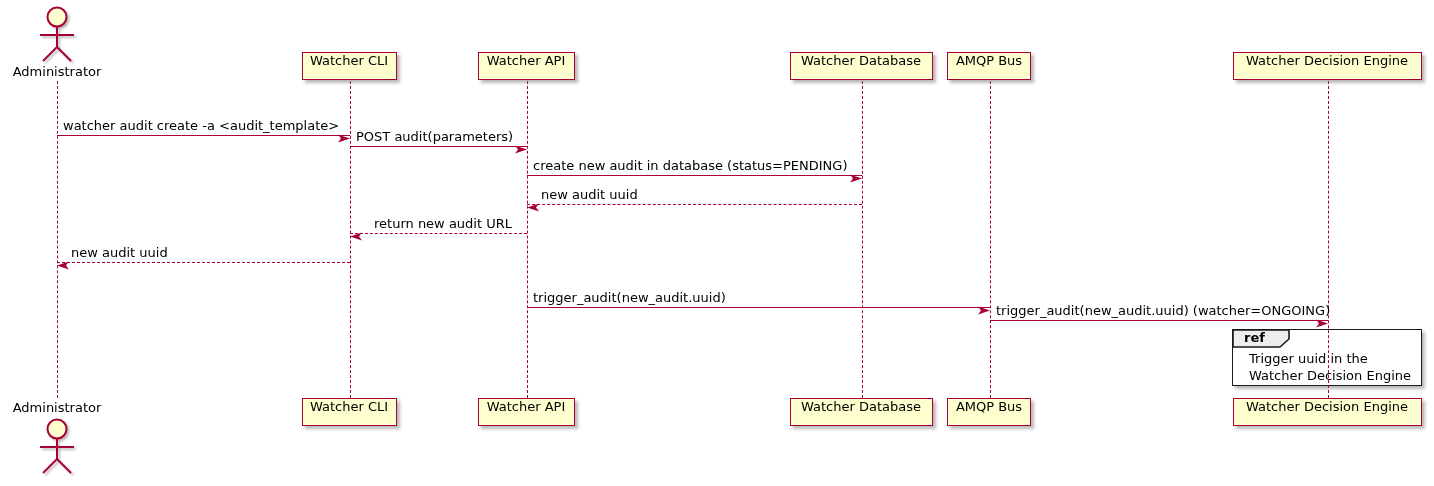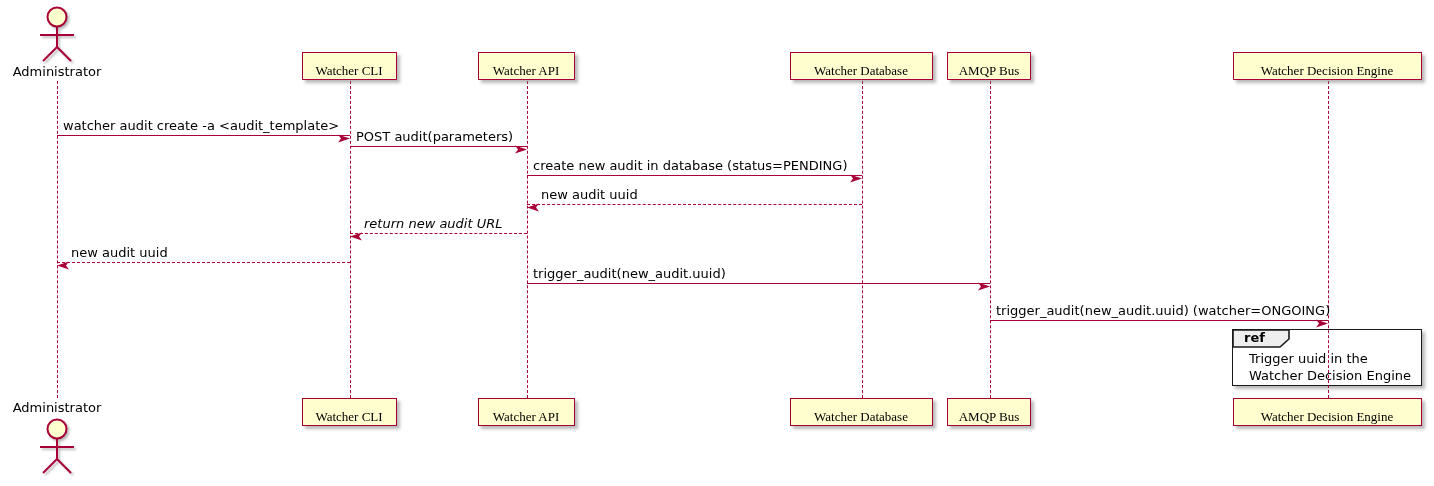--- a/index.html
+++ b/index.html
@@ -25,23 +25,22 @@
     position:absolute;
     width:0;
     border-left:1px dashed var(--line);
   }
   .pbox{
     position:absolute;
     height:26px;
     background:var(--participant-fill);
     border:1.8px solid var(--participant-border);
     box-shadow:3px 3px 3px rgba(130,130,130,.55);
-    display:flex;align-items:flex-end;justify-content:center;
-    white-space:nowrap;
-    font-family:Liberation Serif, serif;
+    display:flex;align-items:flex-start;justify-content:center;
+    white-space:nowrap;
   }
   .actor-label{
     position:absolute;
     white-space:nowrap;
     transform:translateX(-50%);
   }
   .actor-figure{
     position:absolute;
     width:48px;height:58px;
     filter:drop-shadow(2.5px 2.5px 1px rgba(140,140,140,.6));
@@ -167,34 +166,34 @@
         </svg></div>
     </div>
     <div class="msg" style="left: 527px; top: 186px; width: 335px;">
       <div class="msg-label" style="left: 14px;">new audit uuid</div>
       <div class="msg-line dashed"></div>
       <div class="msg-head" style="left: 0px;"><svg width="12" height="9">
           <polygon points="12,0.5 0,4.5 12,8.5 9,4.5" style="fill:var(--line)"></polygon>
         </svg></div>
     </div>
     <div class="msg" style="left: 350px; top: 215px; width: 177px;">
-      <div class="msg-label" style="left: 14px; font-style: italic;">return new audit URL</div>
+      <div class="msg-label" style="left: 24px;">return new audit URL</div>
       <div class="msg-line dashed"></div>
       <div class="msg-head" style="left: 0px;"><svg width="12" height="9">
           <polygon points="12,0.5 0,4.5 12,8.5 9,4.5" style="fill:var(--line)"></polygon>
         </svg></div>
     </div>
     <div class="msg" style="left: 57px; top: 244px; width: 293px;">
       <div class="msg-label" style="left: 14px;">new audit uuid</div>
       <div class="msg-line dashed"></div>
       <div class="msg-head" style="left: 0px;"><svg width="12" height="9">
           <polygon points="12,0.5 0,4.5 12,8.5 9,4.5" style="fill:var(--line)"></polygon>
         </svg></div>
     </div>
-    <div class="msg" style="left: 527px; top: 265px; width: 463px;">
+    <div class="msg" style="left: 527px; top: 289px; width: 463px;">
       <div class="msg-label" style="left: 6px;">trigger_audit(new_audit.uuid)</div>
       <div class="msg-line"></div>
       <div class="msg-head" style="left: 451px;"><svg width="12" height="9">
           <polygon points="0,0.5 12,4.5 0,8.5 3,4.5" style="fill:var(--line)"></polygon>
         </svg></div>
     </div>
     <div class="msg" style="left: 990px; top: 302px; width: 338px;">
       <div class="msg-label" style="left: 6px;">trigger_audit(new_audit.uuid) (watcher=ONGOING)</div>
       <div class="msg-line"></div>
       <div class="msg-head" style="left: 326px;"><svg width="12" height="9">

